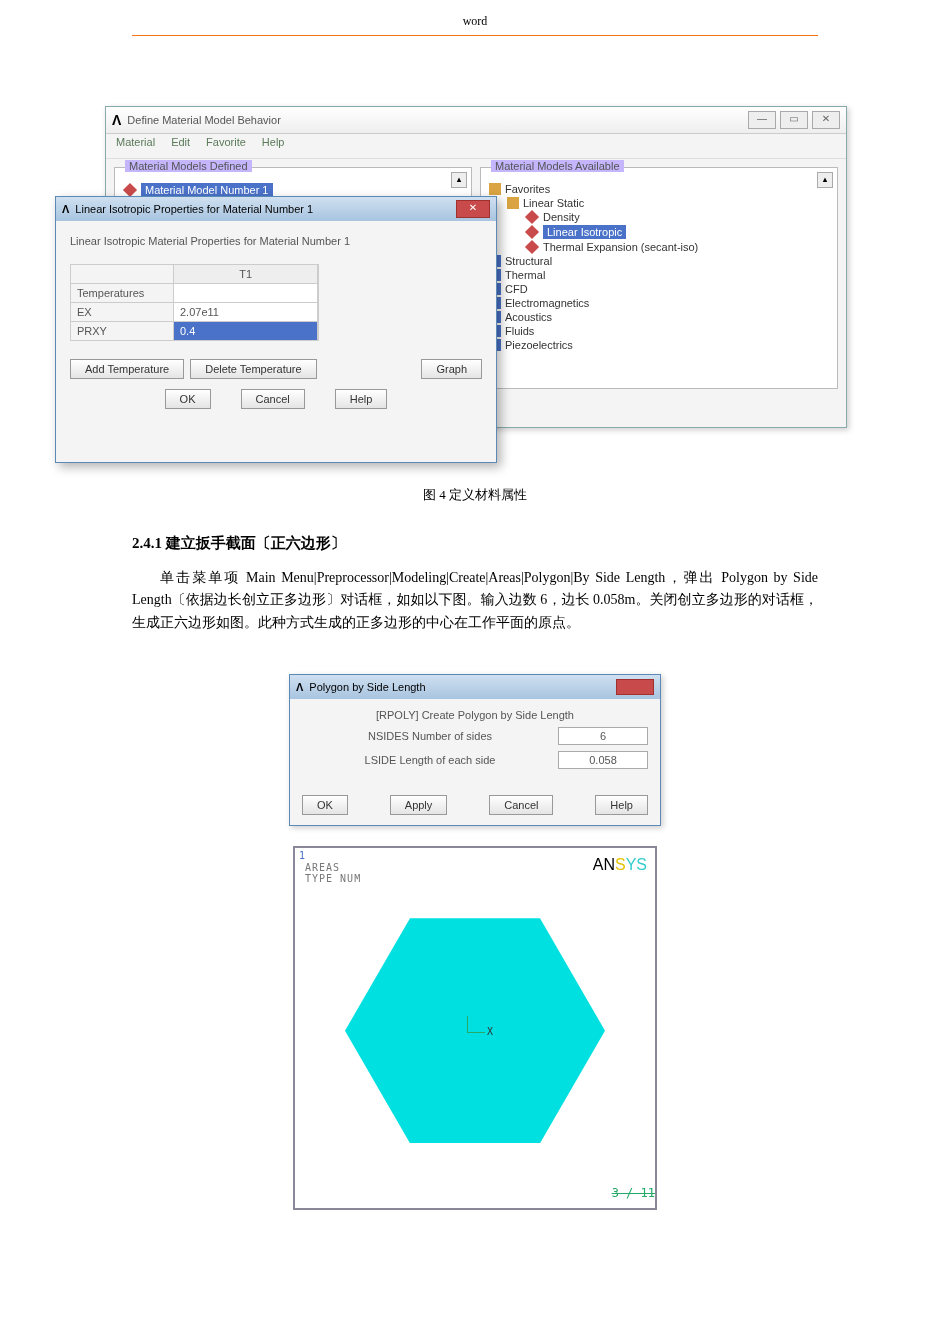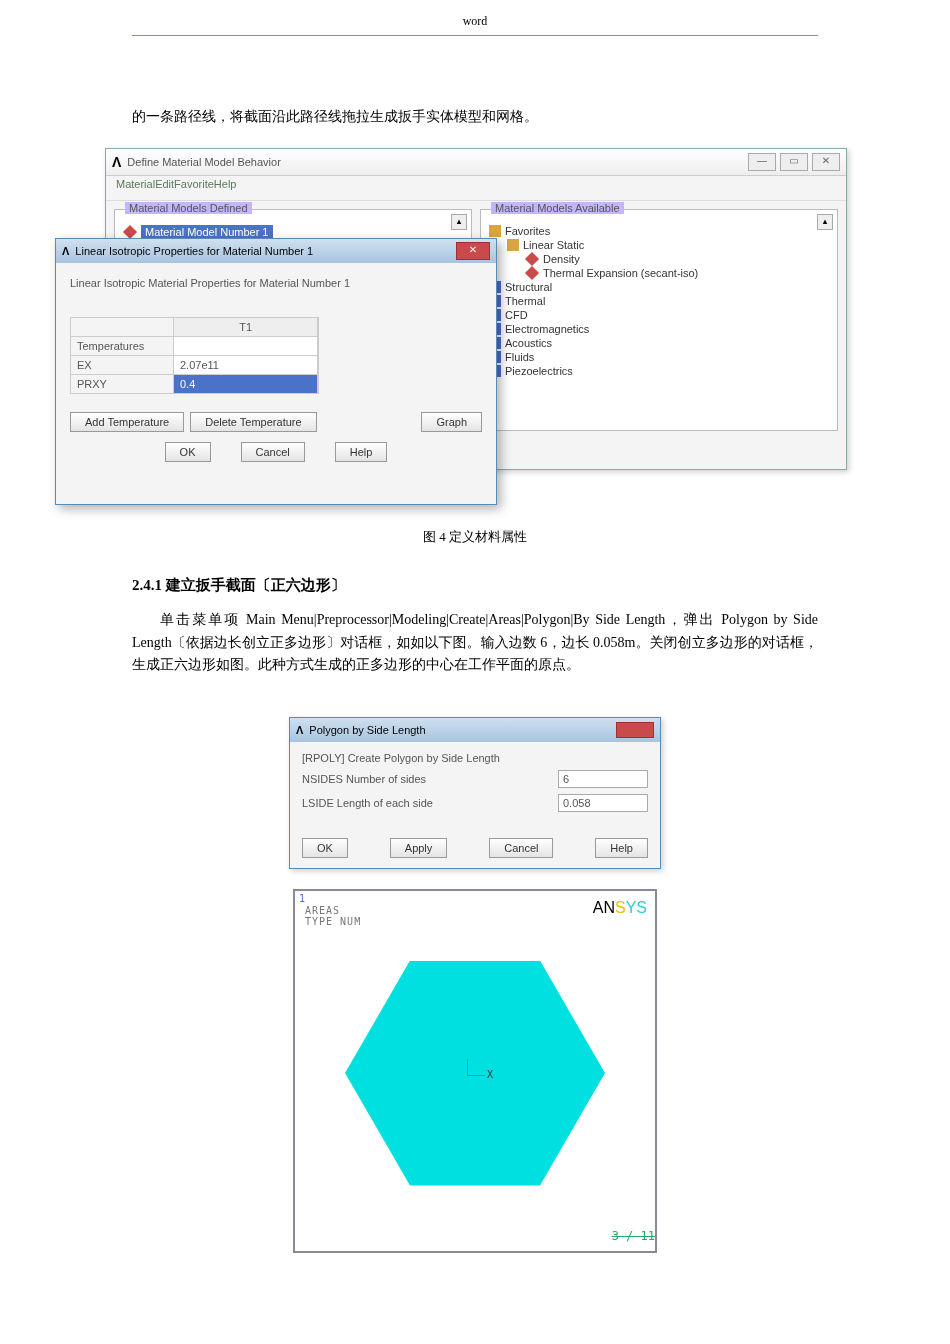--- a/index.html
+++ b/index.html
@@ -74,20 +74,21 @@
     background: #eee;
     font-size: 10px;
     text-align: center;
     line-height: 14px;
     color: #666;
   }
   .menubar {
     height: 20px;
     background: #f4f4f4;
     display: flex;
+    gap: 16px;
     padding: 2px 10px;
     color: #5a7a5a;
     border-bottom: 1px solid #ddd;
   }
   .panels {
     display: flex;
     gap: 8px;
     padding: 8px;
   }
   .panel {
@@ -168,21 +169,21 @@
     font-size: 10px;
   }
   .sub-body {
     padding: 14px 14px 8px 14px;
     font-size: 11px;
     color: #555;
   }
   .prop-grid {
     border: 1px solid #ccc;
     border-bottom: none;
-    margin-top: 28px;
+    margin-top: 17px;
     width: 60%;
   }
   .prop-row { display: flex; }
   .prop-cell {
     border-bottom: 1px solid #ccc;
     border-right: 1px solid #ccc;
     padding: 3px 6px;
     flex: 1;
   }
   .prop-cell:first-child { flex: 0 0 90px; border-right: 1px solid #ccc; }
@@ -234,21 +235,21 @@
     display: flex;
     align-items: center;
     padding: 0 6px;
   }
   .poly-close {
     margin-left: auto;
     width: 36px; height: 14px;
     background: #c94a4a;
     border: 1px solid #a03030;
   }
-  .poly-body { padding: 10px 12px; color: #555; }
+  .poly-body { padding: 10px 12px; color: #555; text-align: center; }
   .poly-row { display: flex; align-items: center; margin: 6px 0; }
   .poly-label { flex: 1; }
   .poly-input {
     width: 80px;
     border: 1px solid #aaa;
     background: #fff;
     padding: 2px 4px;
   }
   .poly-btns {
     display: flex;
@@ -337,21 +338,20 @@
     font-size: 12px;
   }
   .vp-pagenum span { text-decoration: line-through; }
 </style>
 </head>
 <body>
 
 <div class="page">
   <div class="header">word</div>
 
-  <div class="body-text">的一条路径线，将截面沿此路径线拖拉生成扳手实体模型和网格。</div>
 
   <div class="dialog-stack">
     <div class="main-win">
       <div class="titlebar">
         <span class="logo">Λ</span>
         <span class="title">Define Material Model Behavior</span>
         <div class="win-btns">
           <div class="win-btn">—</div>
           <div class="win-btn">▭</div>
           <div class="win-btn">✕</div>
@@ -382,20 +382,24 @@
                 <span class="tree-icon icon-gold"></span>
                 <span>Favorites</span>
               </div>
             <div class="tree-item indent1">
                 <span class="tree-icon icon-gold"></span>
                 <span>Linear Static</span>
               </div>
             <div class="tree-item indent2">
                 <span class="tree-icon icon-diamond"></span>
                 <span>Density</span>
+              </div>
+            <div class="tree-item indent2">
+                <span class="tree-icon icon-diamond"></span>
+                <span class="sel" style="background:#4a72c9;color:#fff;padding:1px 4px">Linear Isotropic</span>
               </div>
             <div class="tree-item indent2">
                 <span class="tree-icon icon-diamond"></span>
                 <span>Thermal Expansion (secant-iso)</span>
               </div>
             <div class="tree-item">
                 <span class="tree-icon icon-blue"></span>
                 <span>Structural</span>
               </div>
             <div class="tree-item">

